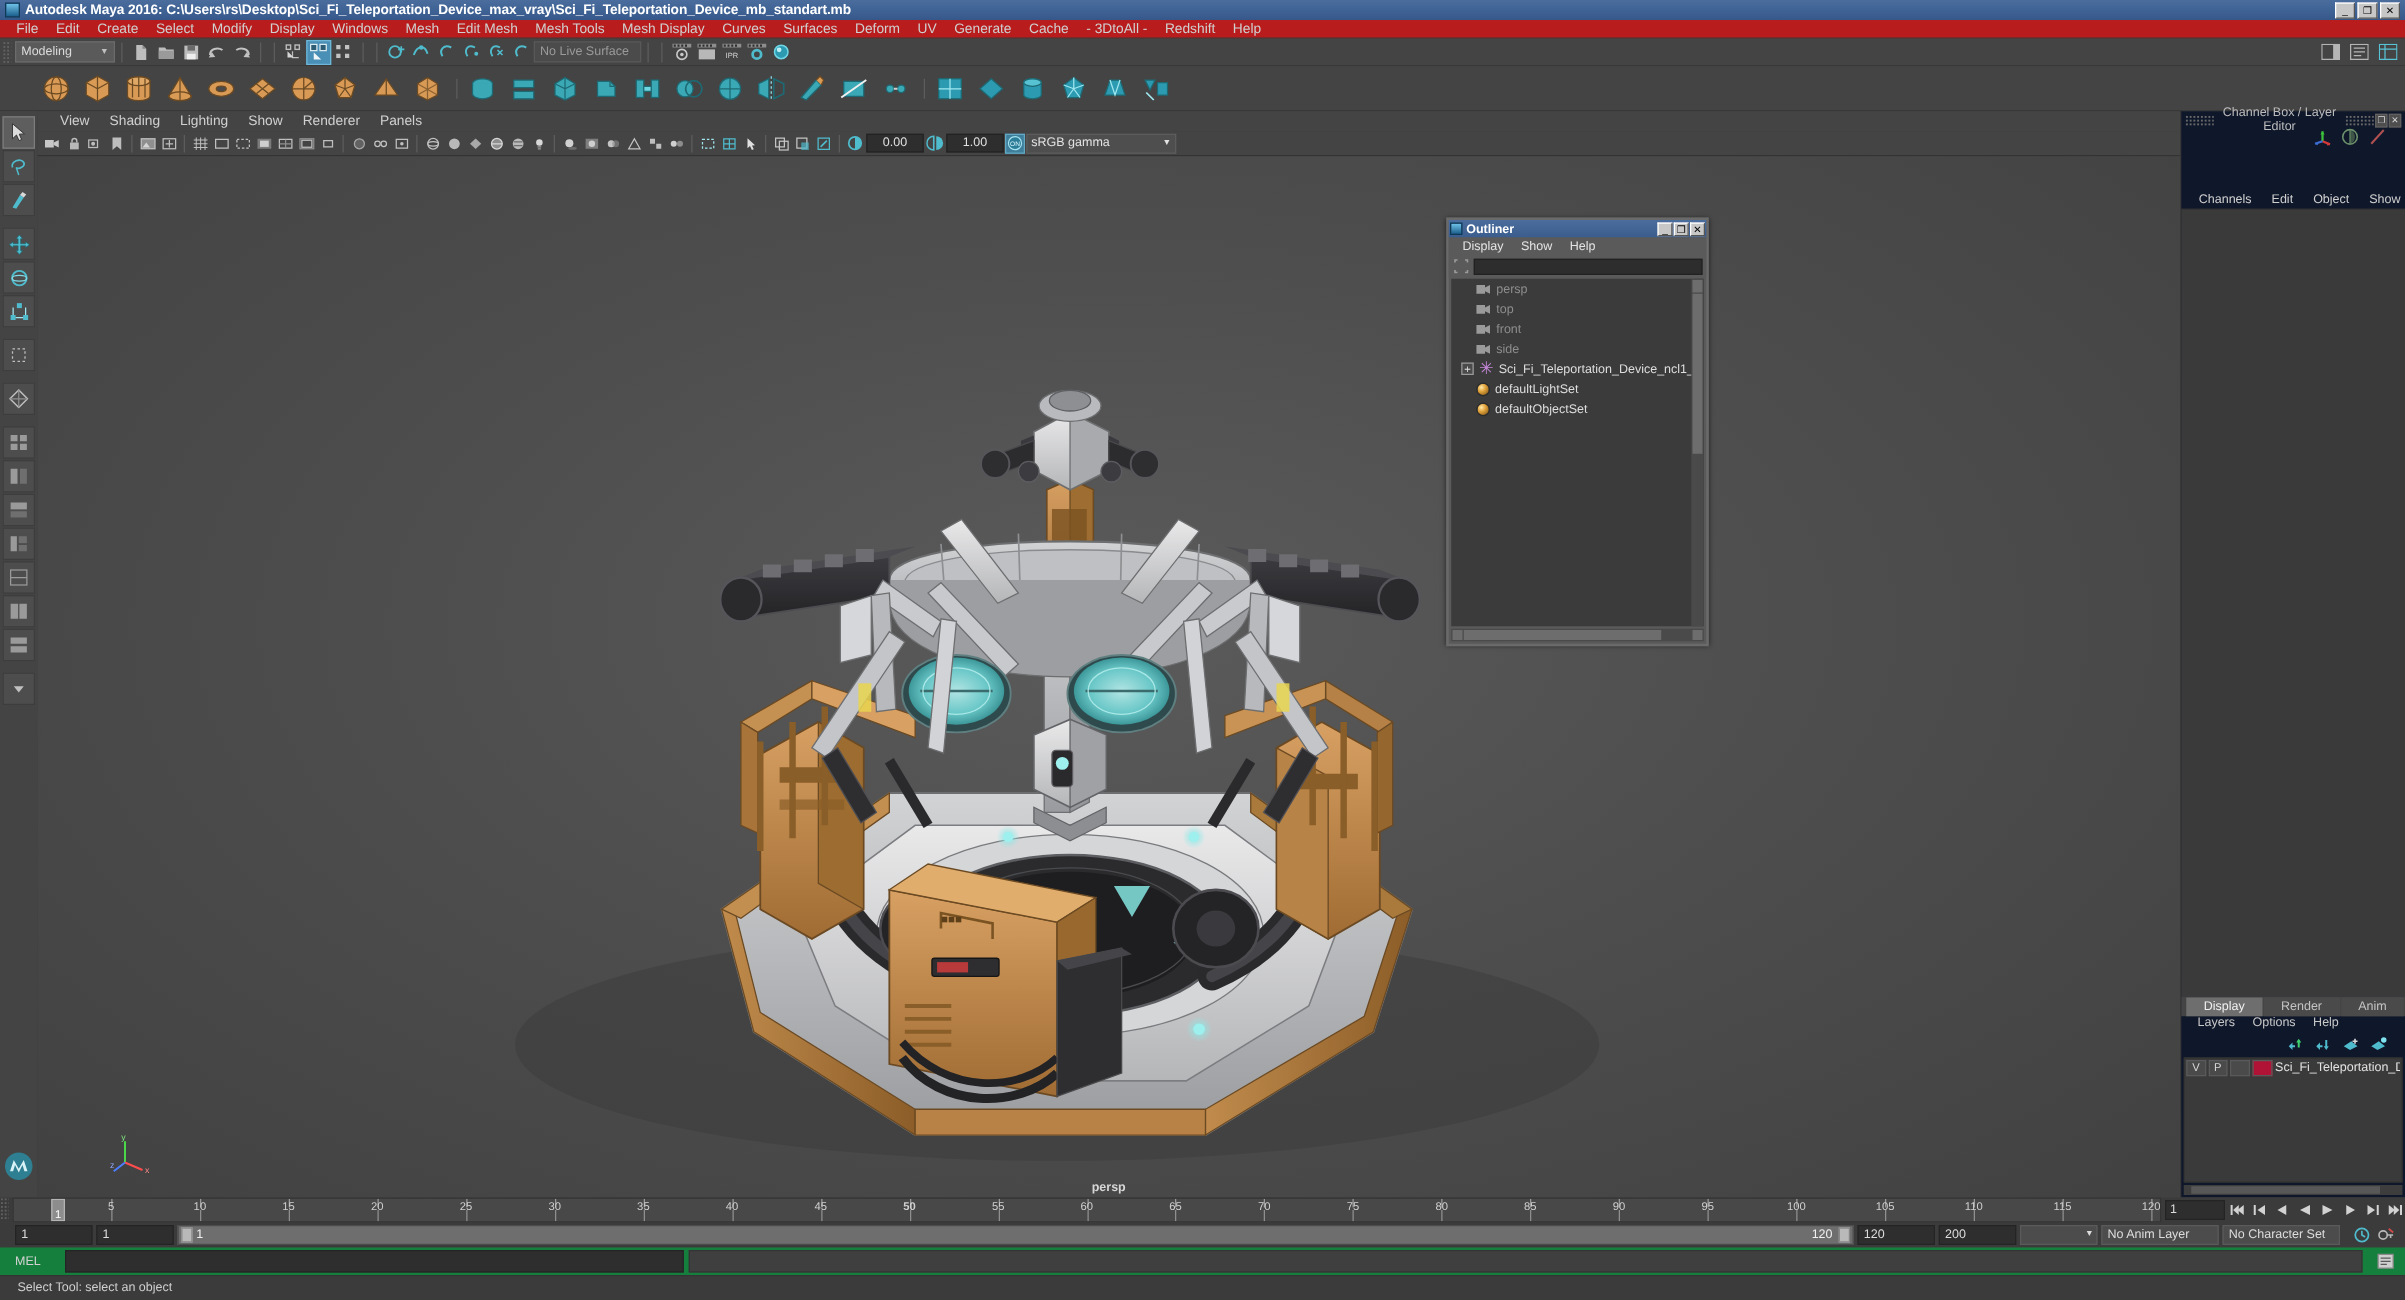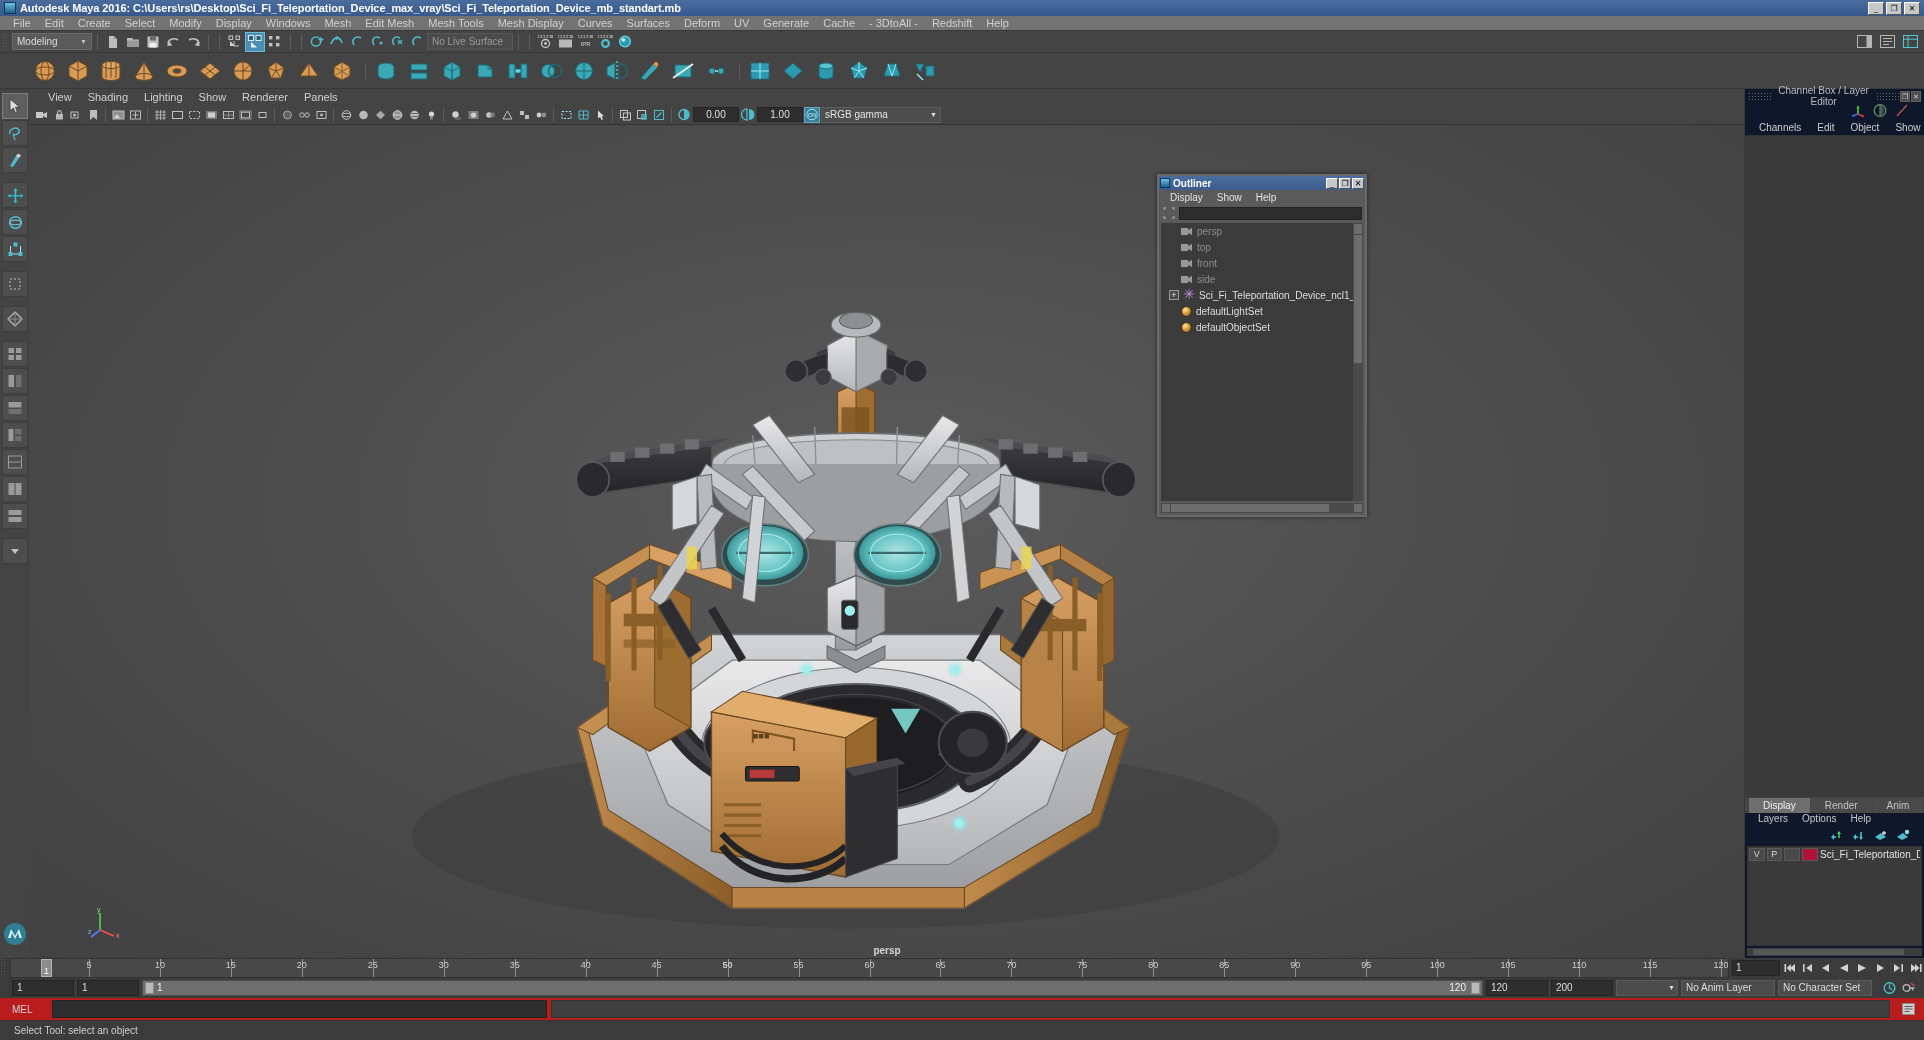--- a/index.html
+++ b/index.html
@@ -18,21 +18,21 @@
     display:flex; align-items:center; padding:0 2px; flex:0 0 16px;
   }
   .titlebar .ticon{ width:12px;height:12px;margin:0 4px 0 2px;background:linear-gradient(#6fc2e8,#1b5f8c);
     border:1px solid #0c3a57; flex:0 0 12px;}
   .titlebar .ttext{ color:#fff; font-size:11px; font-weight:bold; white-space:nowrap; letter-spacing:-0.1px;}
   .titlebar .tbtns{ margin-left:auto; display:flex; gap:2px; padding-right:2px; }
   .titlebar .tb{ width:16px;height:13px; background:#c7c7c7; border:1px solid #fff;
      border-right-color:#555;border-bottom-color:#555; color:#000; font-size:8px; line-height:11px; text-align:center;}
 
   
-  .menubar{ height:15px; background:#737373; display:flex; align-items:center; padding-left:6px; flex:0 0 15px;
+  .menubar{ height:15px; background:#b91c1c; display:flex; align-items:center; padding-left:6px; flex:0 0 15px;
     border-bottom:1px solid #3a3a3a;}
   .menubar .mi{ padding:0 7px; font-size:11px; color:#d0d0d0; line-height:15px; white-space:nowrap;}
 
   
   .statusbar{ height:22px; background:#444; display:flex; align-items:center; flex:0 0 22px; padding-left:2px;
     border-bottom:1px solid #383838;}
   .grip{ width:7px;height:18px; flex:0 0 7px;
     background-image:radial-gradient(#6a6a6a 40%, transparent 41%);
     background-size:3px 3px; opacity:.8; margin-right:3px;}
   .menuselect{ width:80px;height:17px;background:#5a5a5a;border:1px solid #6b6b6b;
@@ -92,21 +92,21 @@
   
   .rightdock{ width:180px; background:#0f172a; flex:0 0 180px; display:flex; flex-direction:column;
     border-left:1px solid #383838;}
   .rdhead{ height:14px; display:flex;align-items:center; font-size:10px; color:#bdbdbd; padding:0 3px;}
   .rdhead .dots{ width:26px;height:9px;
     background-image:radial-gradient(#6a6a6a 40%, transparent 41%); background-size:3px 3px;}
   .rdhead .htitle{flex:1 1 auto;text-align:center;}
   .rdhead .hb{ width:11px;height:11px;background:#4e4e4e;border:1px solid #5f5f5f;color:#d8d8d8;
      font-size:7px;line-height:9px;text-align:center;margin-left:1px;}
   .rdicons{ height:16px; display:flex; align-items:center; justify-content:flex-end; gap:6px; padding-right:14px;}
-  .cbmenu{ height:16px; display:flex; align-items:center; padding-left:6px;}
+  .cbmenu{ height:16px; display:flex; align-items:center; padding-left:6px;margin-top:32px;}
   .cbmenu .mi{ padding:0 8px; font-size:10px; color:#d0d0d0;}
   .cbarea{ flex:1 1 auto; background:#3a3a3a; border-top:1px solid #333; min-height:0;}
 
   .letabs{ height:16px; display:flex; align-items:flex-end; padding-left:4px; background:#444; flex:0 0 16px;}
   .letab{ height:15px;padding:0 14px;line-height:15px;font-size:10px;background:#4a4a4a;color:#c3c3c3;margin-right:1px;}
   .letab.active{ background:#6e6e6e; color:#f0f0f0;}
   .lemenu{ height:15px; display:flex; padding-left:6px;}
   .lemenu .mi{ padding:0 7px; font-size:10px;}
   .lebtns{ height:16px; display:flex; align-items:center; justify-content:flex-end; gap:8px; padding-right:14px;}
   .layerlist{ height:100px; background:#3a3a3a; border:1px solid #333; margin:2px 2px 0 2px;}
@@ -136,21 +136,21 @@
      line-height:14px;padding-left:4px;}
   .rangebar{ flex:1 1 auto; height:16px; background:#6e6e6e; border:1px solid #4c4c4c; position:relative;}
   .rangebar .h{ position:absolute;top:1px;width:9px;height:12px;background:#b9b9b9;border:1px solid #888;}
   .rangebar .lbl{ position:absolute; font-size:10px; color:#f0f0f0; top:1px;}
   .cbox{ width:62px;height:16px;background:#4c4c4c;border:1px solid #5a5a5a;color:#ddd;font-size:10px;
      line-height:14px;padding-left:4px; display:flex;align-items:center;}
   .cbox .arr{margin-left:auto;font-size:7px;padding-right:2px;}
   .wbox{ width:94px;height:16px;background:#4c4c4c;border:1px solid #5a5a5a;color:#ddd;font-size:10px;
      line-height:14px;padding-left:4px;display:flex;align-items:center;}
 
-  .melrow{ height:22px; background:#b91c1c; display:flex; align-items:center; flex:0 0 22px; padding-left:12px; gap:4px;}
+  .melrow{ height:22px; background:#15803d; display:flex; align-items:center; flex:0 0 22px; padding-left:12px; gap:4px;}
   .mellabel{ font-size:10px;color:#d2d2d2;width:36px;}
   .melinput{ height:18px;background:#2e2e2e;border:1px solid #242424;flex:0 0 495px;}
   .melout{ height:18px;background:#3f3f3f;border:1px solid #343434;flex:1 1 auto;}
   .statusline{ height:20px; background:#3b3b3b; display:flex; align-items:center; padding-left:14px; flex:0 0 20px;
      border-top:1px solid #343434;}
   .statusline span{ font-size:10px; color:#cfcfcf;}
 
   
   .outliner{ position:absolute; left:1157px; top:174px; width:210px; height:343px; background:#5a5a5a;
     border:2px solid #6a6a6a; box-shadow:0 0 4px rgba(0,0,0,.6); display:flex; flex-direction:column;}

